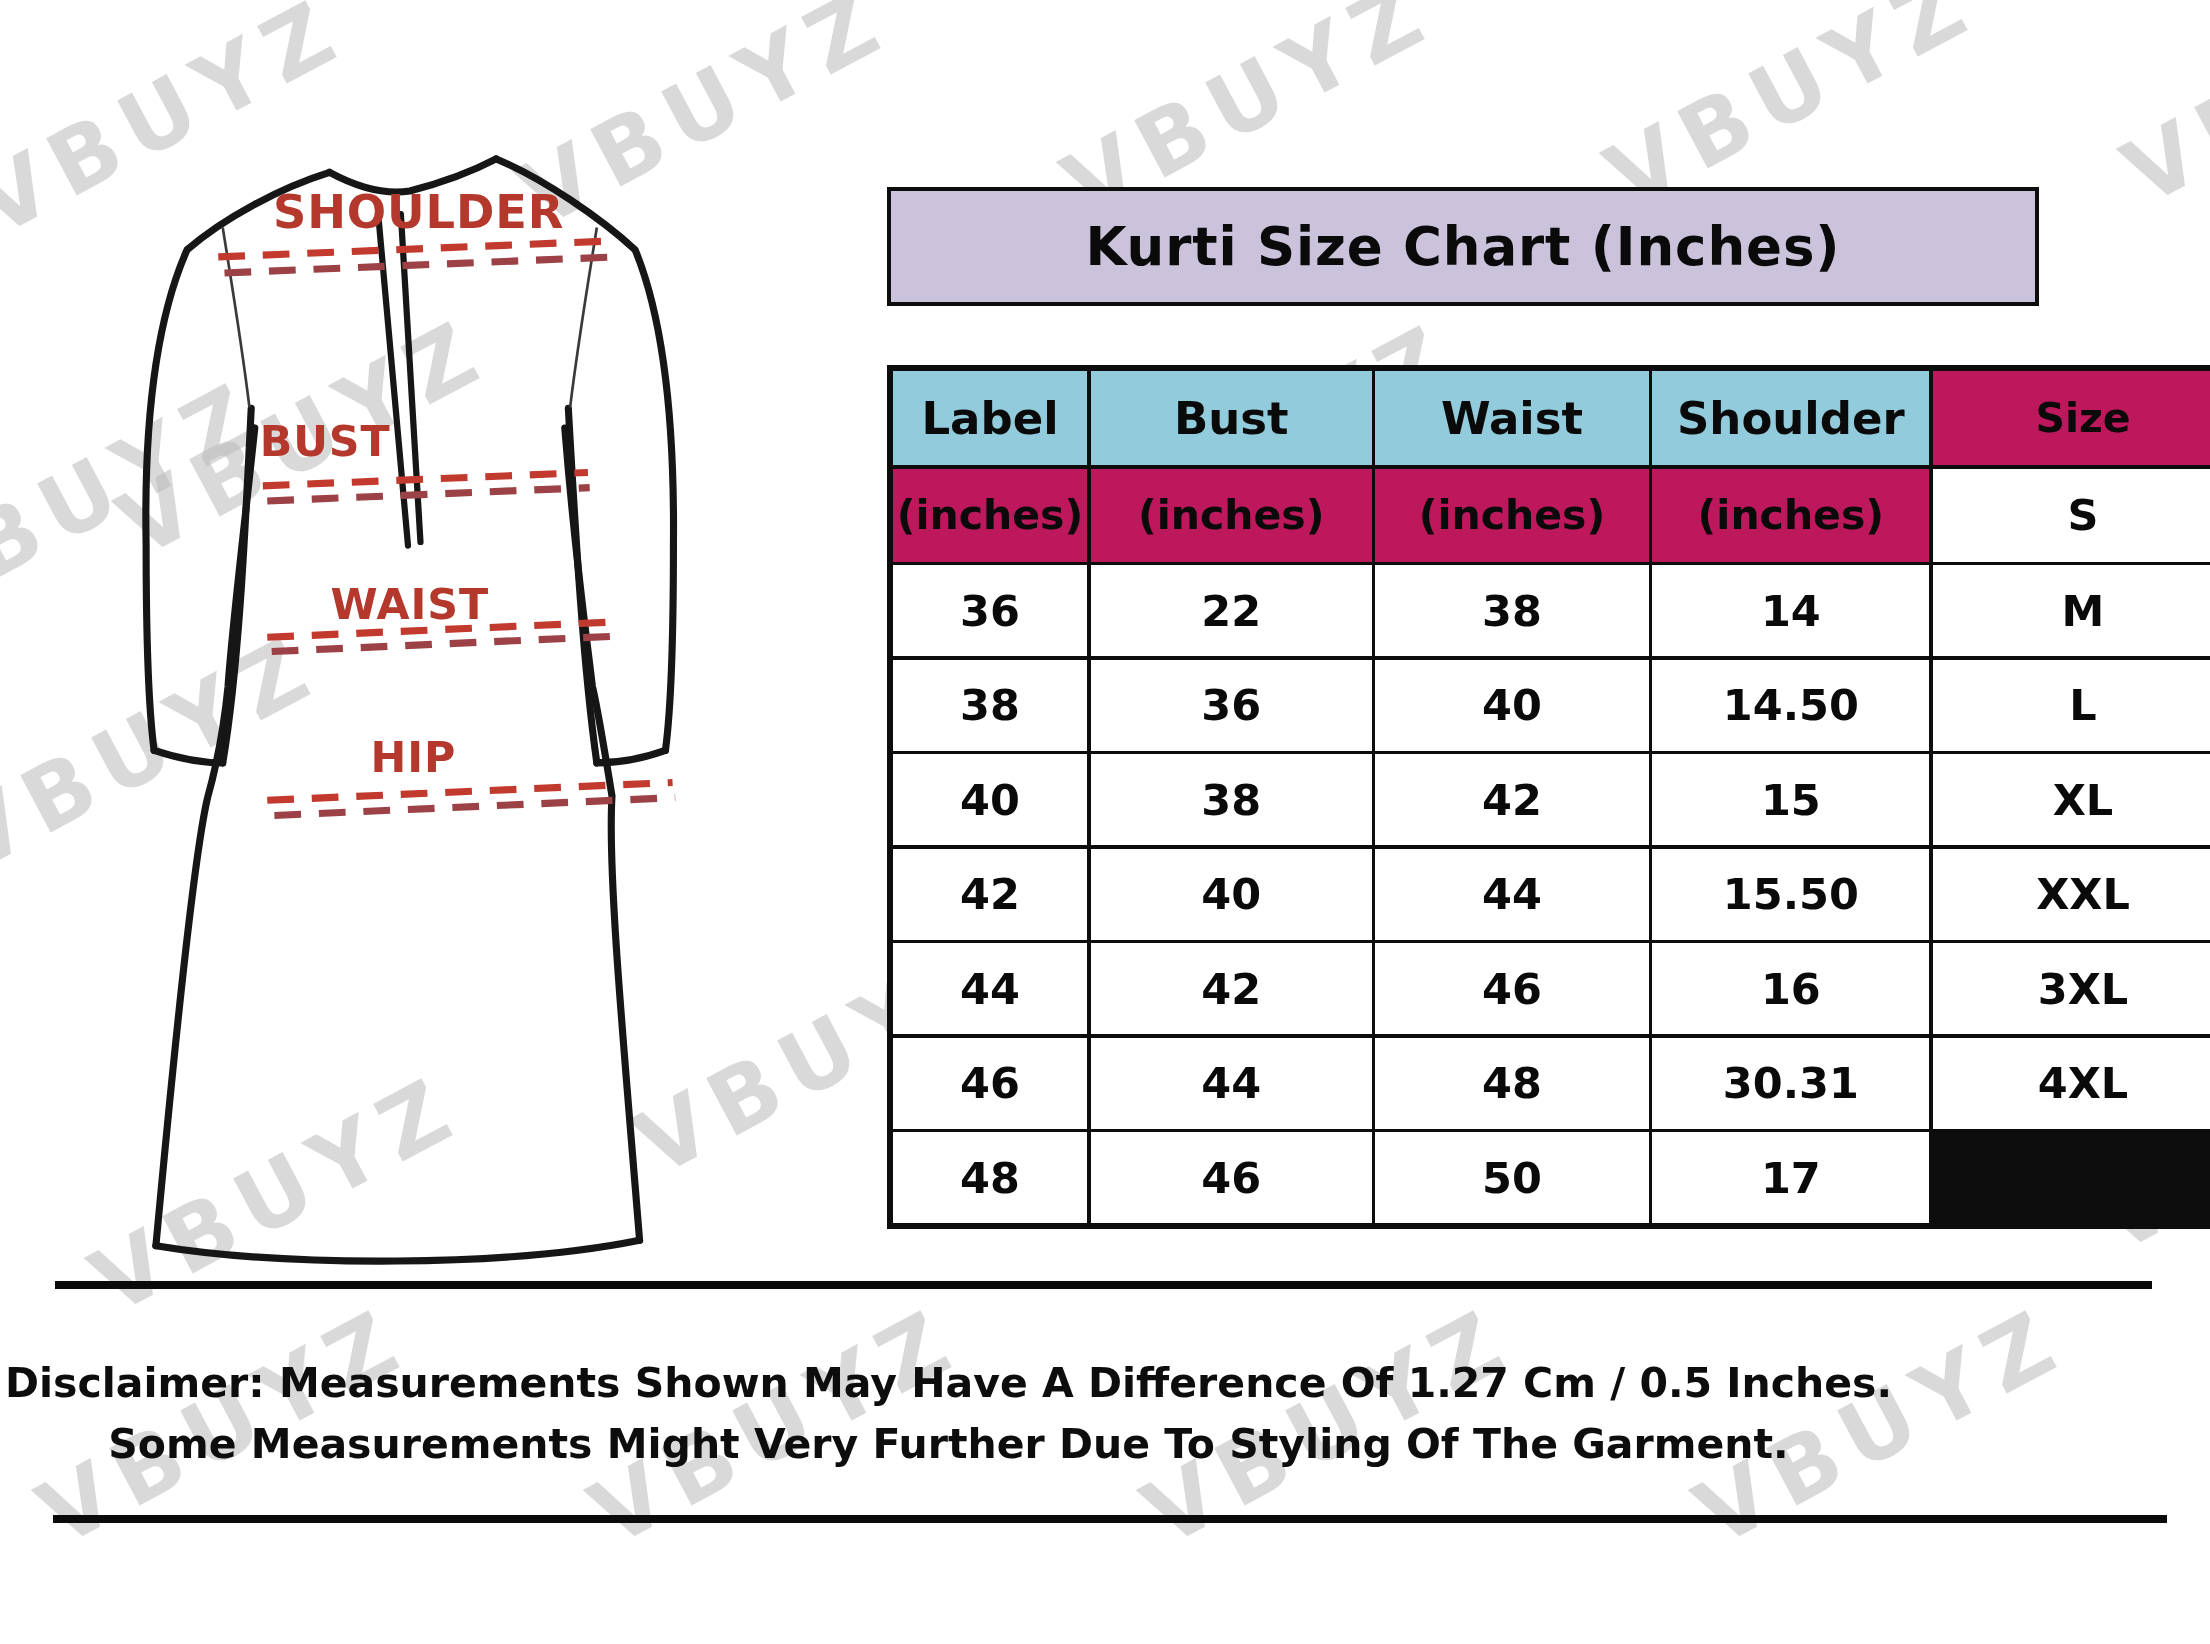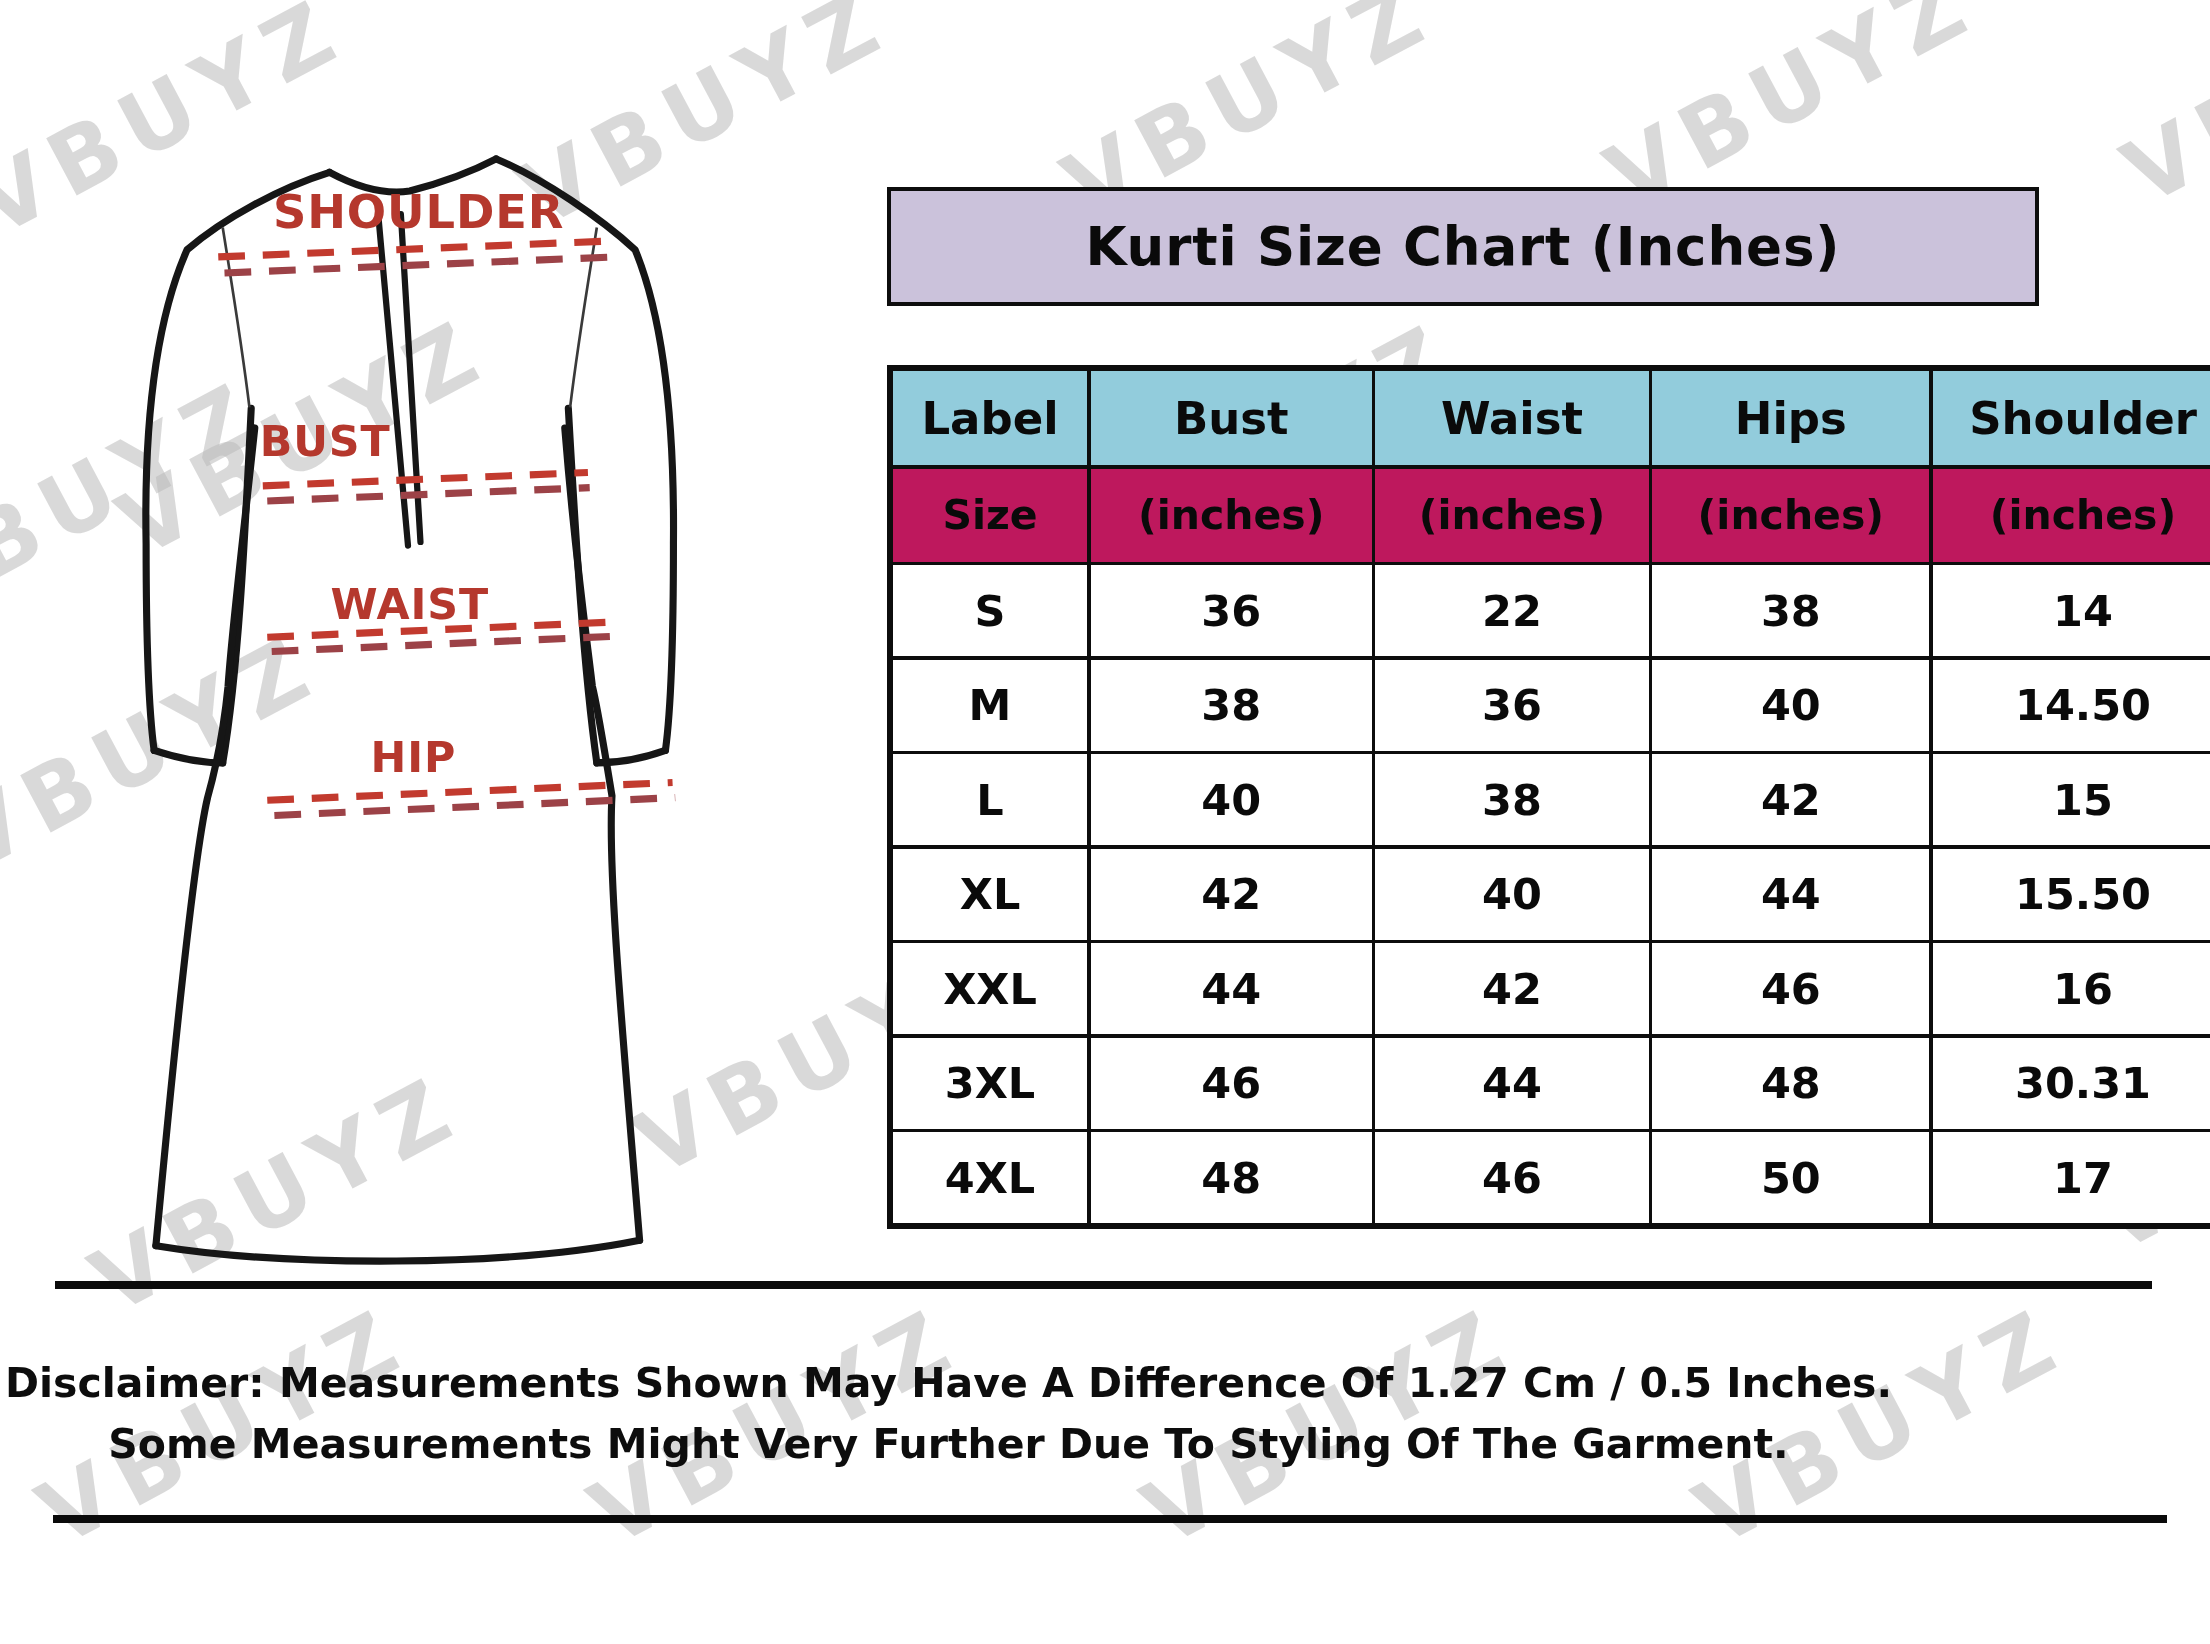--- a/index.html
+++ b/index.html
@@ -131,21 +131,20 @@
 </svg>
 
 <div class="title-box">
   <span>Kurti Size Chart (Inches)</span>
 </div>
 
 <div class="size-table" id="size-table">
     <div class="cell h1">Label</div>
     <div class="cell h1">Bust</div>
     <div class="cell h1">Waist</div>
-    <div class="cell h1">Hips</div>
     <div class="cell h1">Shoulder</div>
     <div class="cell h2">Size</div>
     <div class="cell h2">(inches)</div>
     <div class="cell h2">(inches)</div>
     <div class="cell h2">(inches)</div>
     <div class="cell h2">(inches)</div>
     <div class="cell body">S</div>
     <div class="cell body">36</div>
     <div class="cell body">22</div>
     <div class="cell body">38</div>

